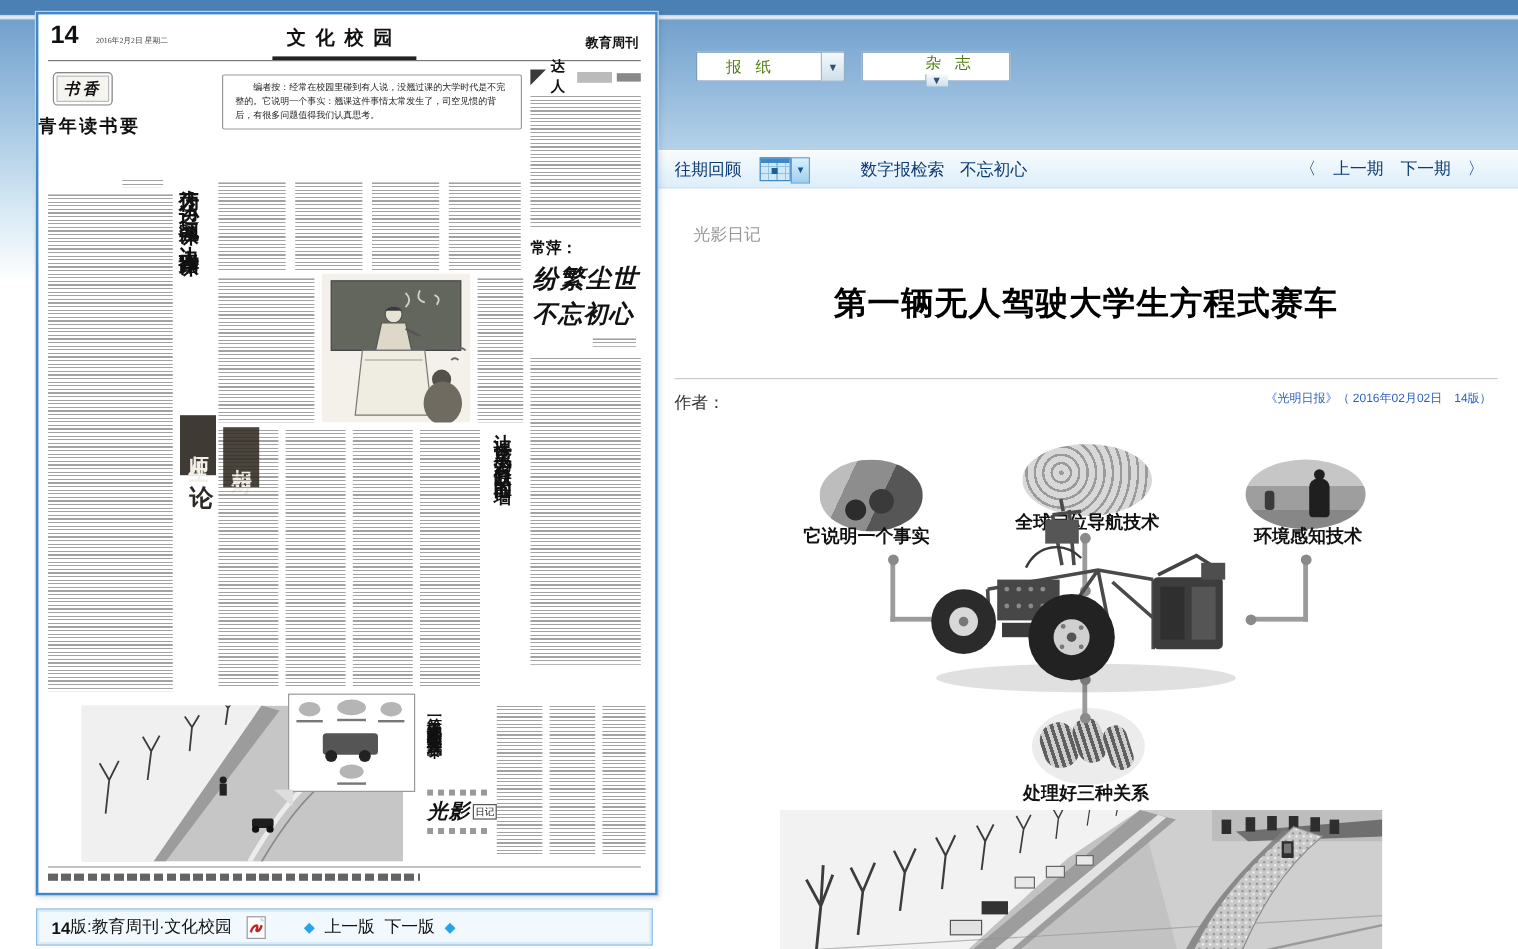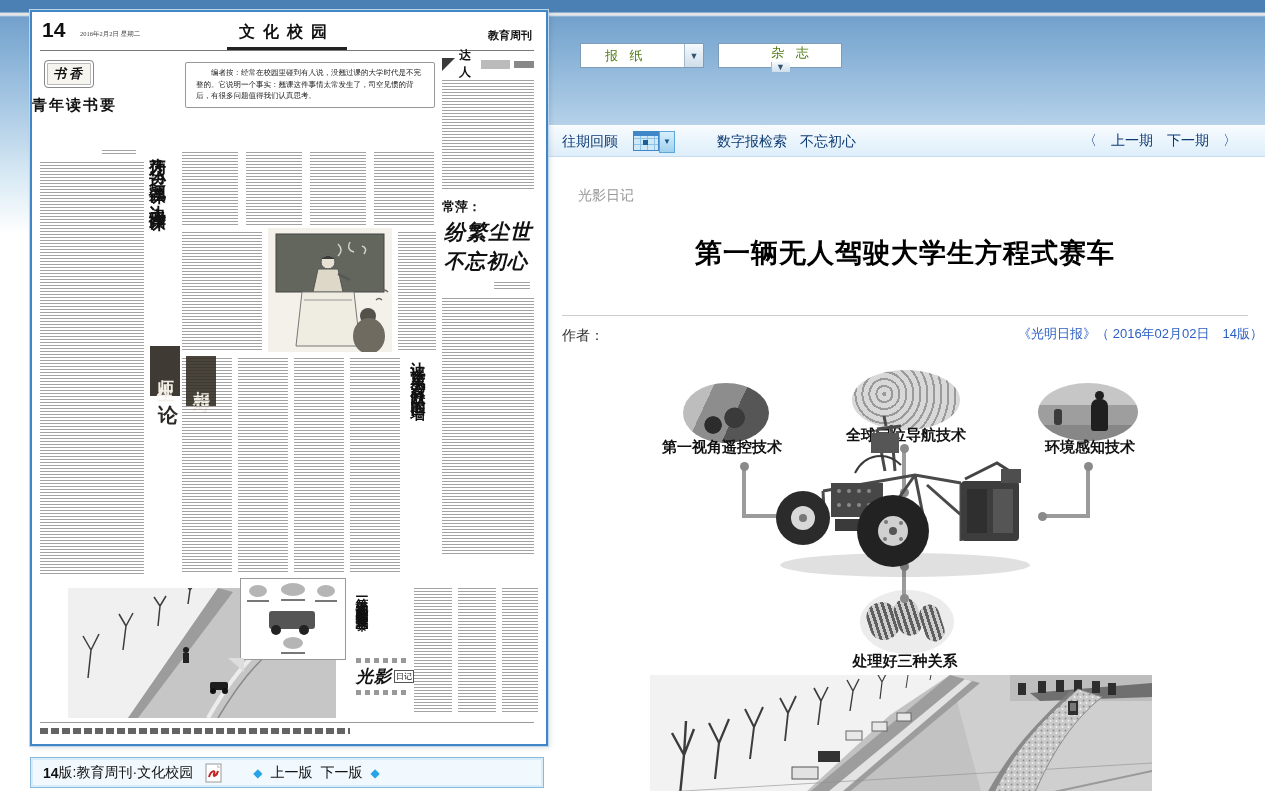--- a/index.html
+++ b/index.html
@@ -34,21 +34,21 @@
   .sel-text{flex:1;font-size:13px;color:#4d7c0f;padding-left:24px;letter-spacing:4px;white-space:nowrap;}
   .sel-btn{width:18px;height:100%;background:linear-gradient(180deg,#f5fafd,#cfdeeb);
     border-left:1px solid #a3b8c8;font-size:9px;color:#33536f;display:flex;align-items:center;justify-content:center;}
   .masthead{position:absolute;left:858px;top:45px;font-size:15px;font-weight:bold;color:#12396b;white-space:nowrap;}
   
   .col-label{position:absolute;left:33px;top:62px;font-size:14px;color:#979797;}
   .art-title{position:absolute;left:0;top:110px;width:720px;text-align:center;
     font-size:27px;font-weight:bold;color:#000;letter-spacing:1px;}
   .rule{position:absolute;left:17px;top:190px;width:686px;border-top:1px solid #cccccc;}
   .byline{position:absolute;left:17px;top:202px;font-size:14px;color:#333;}
-  .source{position:absolute;right:2px;top:200px;font-size:13px;color:#2b5fc4;cursor:pointer;white-space:nowrap;}
+  .source{position:absolute;right:22px;top:200px;font-size:10px;color:#2b5fc4;cursor:pointer;white-space:nowrap;}
   
   .diagram{position:absolute;left:105px;top:243px;width:600px;height:300px;}
   .oval{position:absolute;border-radius:50%;overflow:hidden;}
   .oval-fpv{left:33px;top:15px;width:86px;height:60px;
     background:radial-gradient(circle at 60% 58%,#3a3a3a 0 16%,rgba(0,0,0,0) 17%),
       radial-gradient(circle at 35% 70%,#2c2c2c 0 12%,rgba(0,0,0,0) 13%),
       linear-gradient(115deg,#bdbdbd 0 28%,#8d8d8d 28% 58%,#565656 58%);}
   .oval-map{left:202px;top:2px;width:108px;height:60px;
     background:repeating-radial-gradient(circle at 30% 40%,#9a9a9a 0 2px,#d8d8d8 2px 7px),
       repeating-radial-gradient(circle at 72% 62%,#8f8f8f 0 2px,rgba(0,0,0,0) 2px 8px);}
@@ -158,21 +158,21 @@
       <div class="oval oval-env">
         <div class="person-head"></div>
         <div class="person-body"></div>
         <div class="person-small"></div>
       </div>
       <div class="oval oval-drive">
         <div class="spring" style="left:8px;top:12px;"></div>
         <div class="spring" style="left:36px;top:8px;width:24px;"></div>
         <div class="spring" style="left:62px;top:14px;width:20px;"></div>
       </div>
-      <div class="dlabel" style="left:-8px;top:70px;">第一视角遥控技术</div>
+      <div class="dlabel" style="left:-8px;top:70px;">它说明一个事实</div>
       <div class="dlabel" style="left:176px;top:58px;">全球定位导航技术</div>
       <div class="dlabel" style="left:360px;top:70px;">环境感知技术</div>
       <div class="dlabel" style="left:175px;top:284px;">处理好三种关系</div>
 
       <div class="conn" style="left:92px;top:98px;width:4px;height:52px;"></div>
       <div class="conn" style="left:92px;top:146px;width:50px;height:4px;"></div>
       <div class="dot" style="left:90px;top:94px;"></div>
       <div class="dot" style="left:138px;top:144px;"></div>
       <div class="conn" style="left:252px;top:80px;width:4px;height:44px;"></div>
       <div class="dot" style="left:250px;top:76px;"></div>

